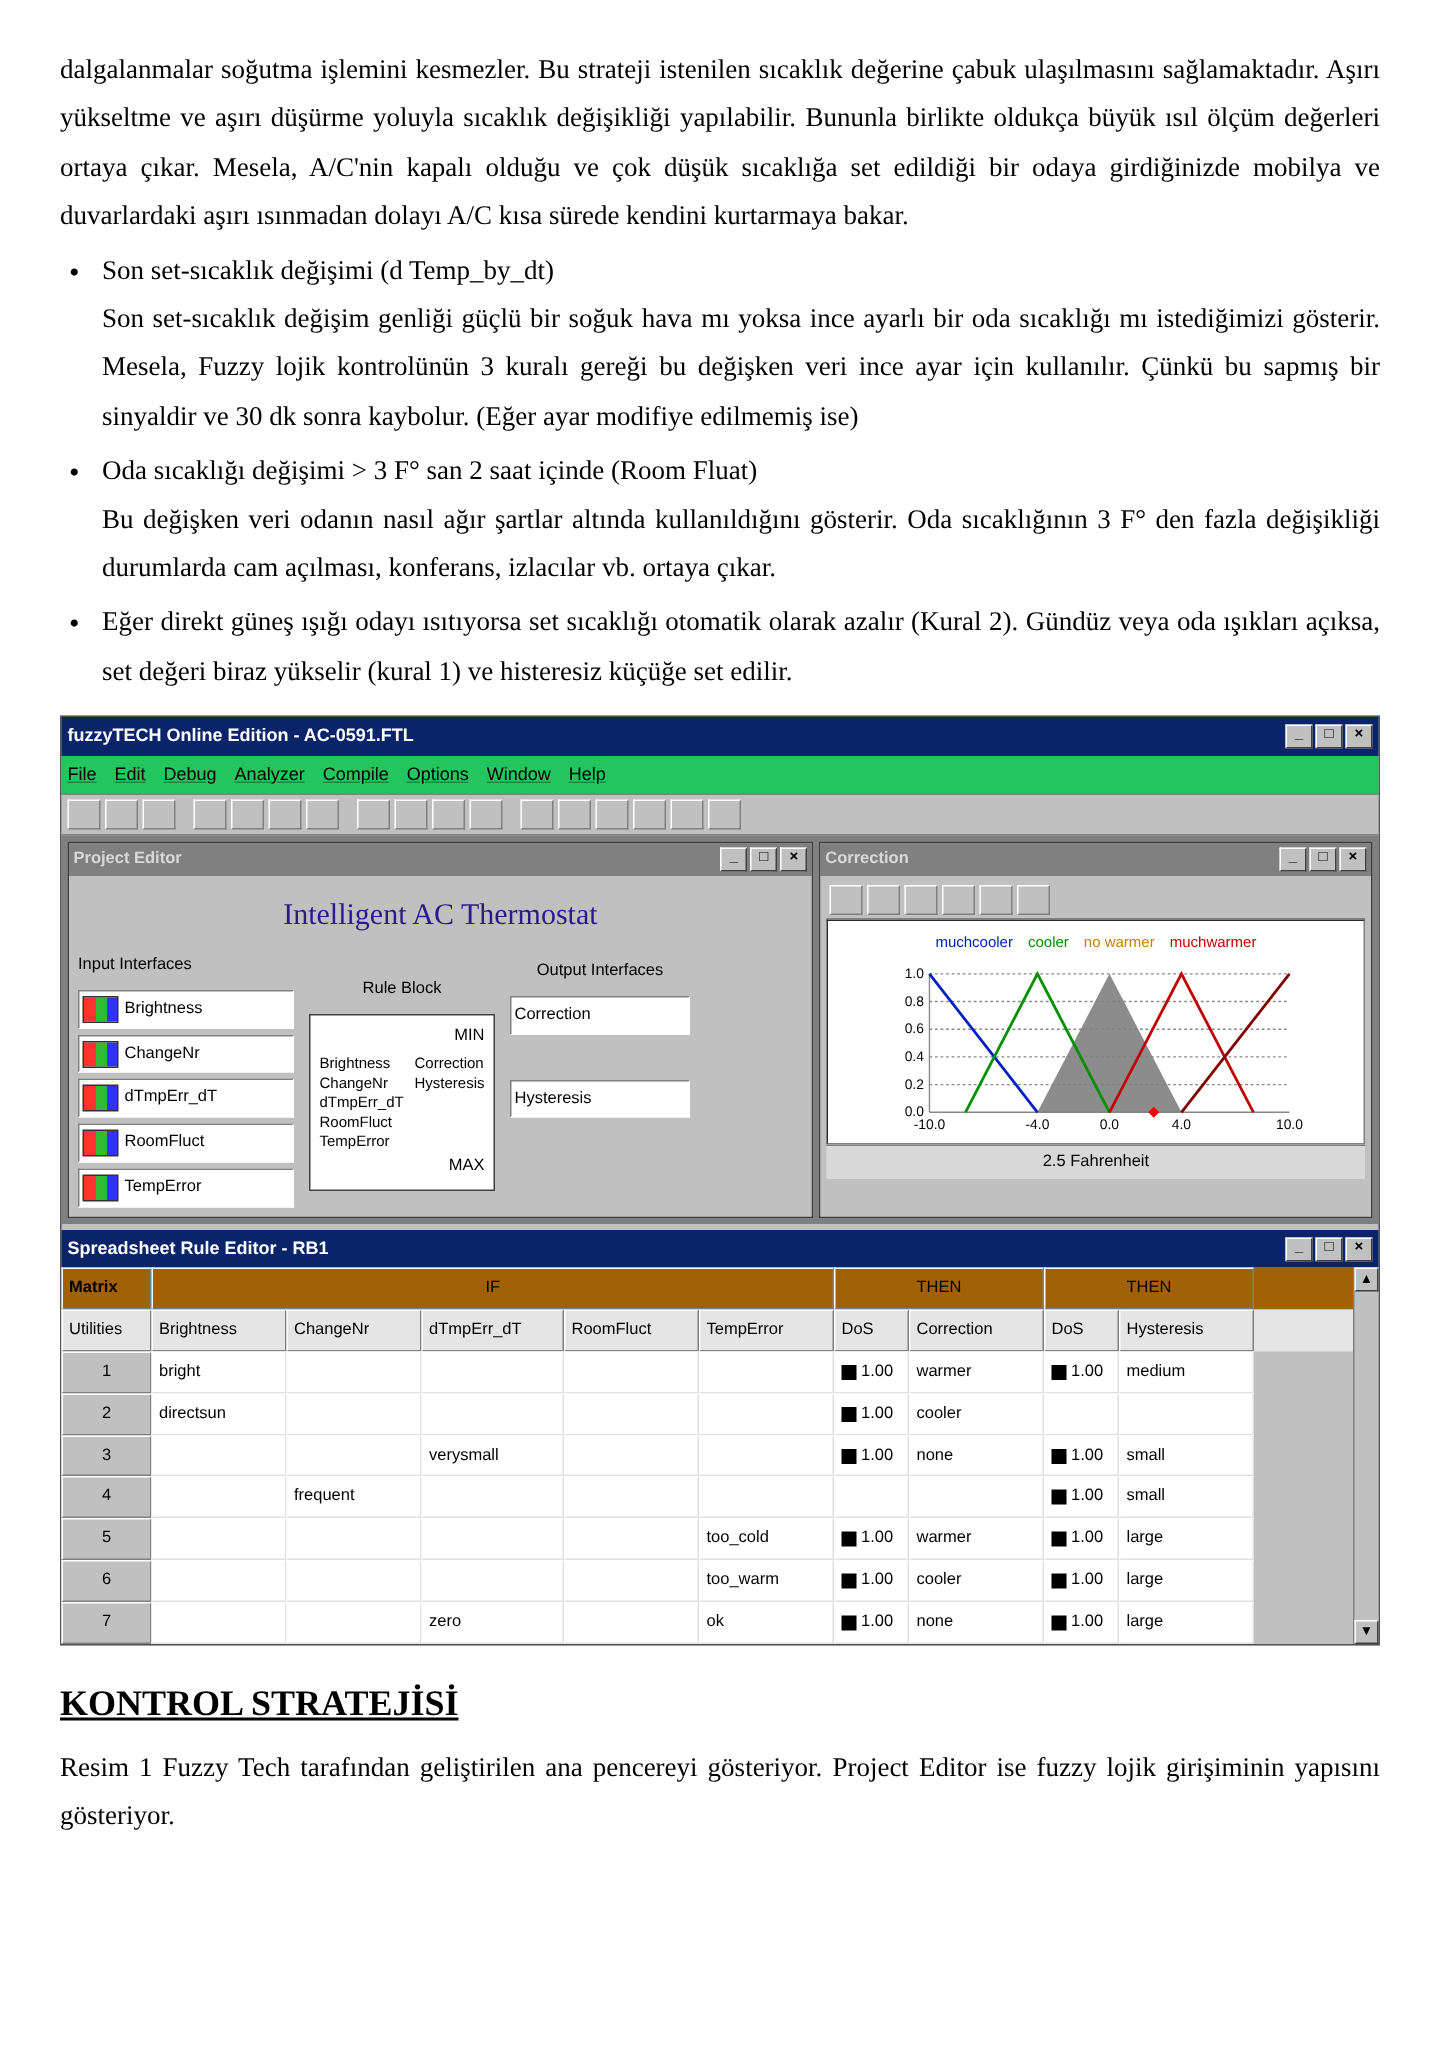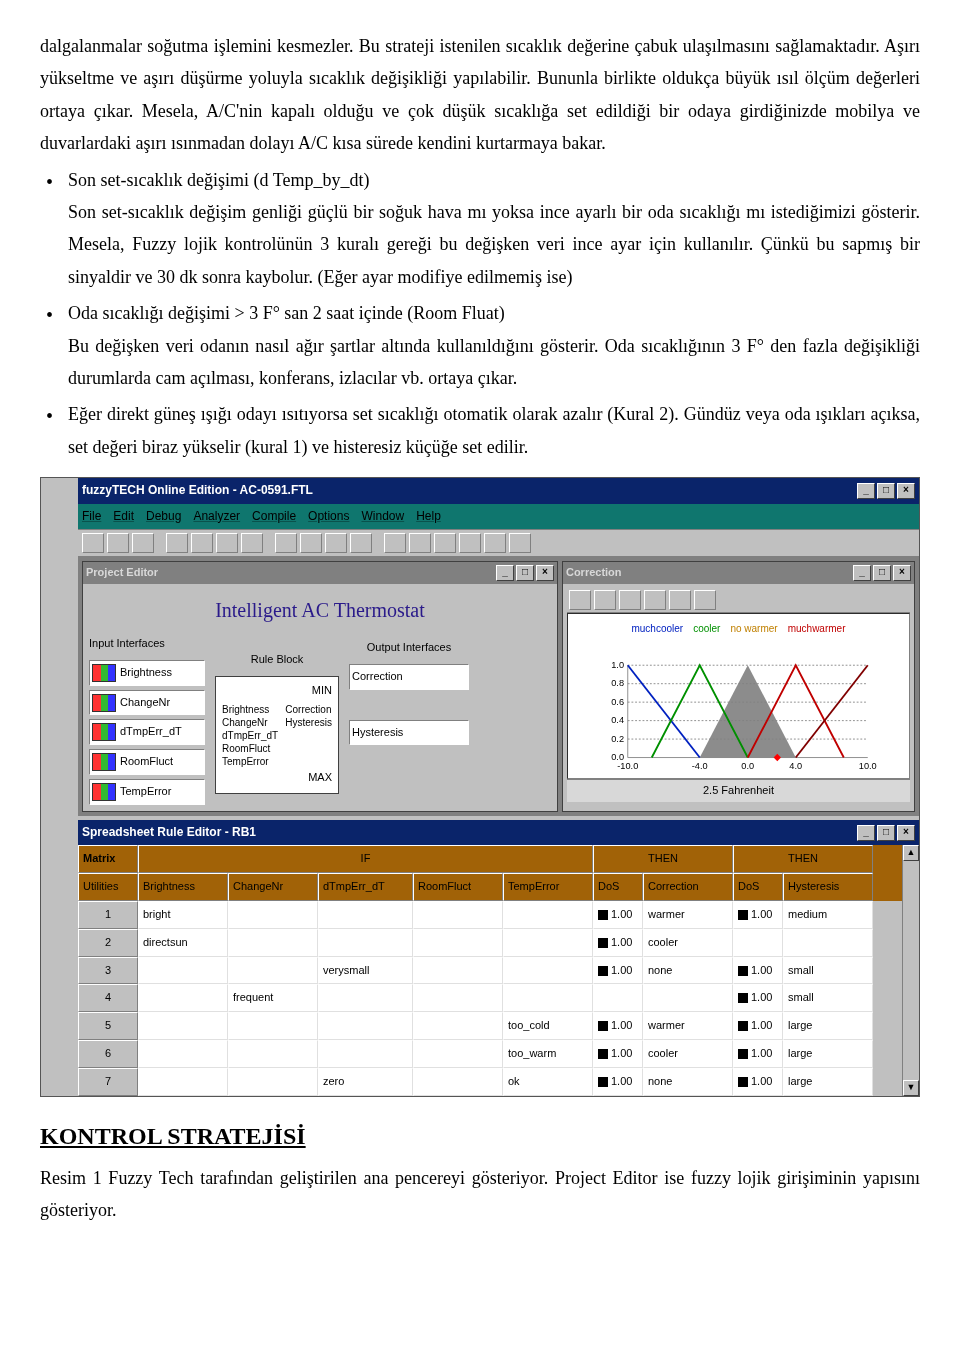--- a/index.html
+++ b/index.html
@@ -40,21 +40,20 @@
   .bullet-body { text-align: justify; }
 
   
   .app-shot {
     margin: 14px 0 18px 0;
     border: 1px solid #555;
     background: #c0c0c0;
     font-family: "MS Sans Serif", Tahoma, Arial, sans-serif;
     font-size: 12px;
     color: #000;
-    padding-left: 37px;
   }
   .titlebar {
     display: flex;
     align-items: center;
     justify-content: space-between;
     background: linear-gradient(#0a246a,#0a246a);
     color: #fff;
     padding: 2px 4px;
     font-weight: bold;
     font-size: 12px;
@@ -62,21 +61,21 @@
   .titlebar.gray { background:#808080; color:#d8d8d8; }
   .win-buttons { display:flex; gap:2px; }
   .win-btn {
     width:16px; height:14px;
     background:#c0c0c0;
     border:1px solid #fff;
     border-right-color:#404040; border-bottom-color:#404040;
     font-size:10px; line-height:12px; text-align:center; color:#000;
   }
   .menubar {
-    background:#0f766e;
+    background:#22c55e;
     padding:2px 4px;
     display:flex;
     gap:12px;
     border-bottom:1px solid #808080;
   }
   .menubar span { text-decoration: underline; text-decoration-color: rgba(0,0,0,.3); }
   .toolbar {
     background:#c0c0c0;
     padding:3px 4px;
     display:flex;
@@ -139,39 +138,39 @@
     padding:4px 6px;
     font-size:11px;
     min-width:110px;
   }
   .ruleblock .hdr { text-align:left; font-size:11px; margin-bottom:2px; }
   .ruleblock .small { font-size:10px; line-height:1.3; }
   .ruleblock .row2 { display:flex; justify-content:space-between; gap:6px; }
 
   
   .chart-wrap { background:#fff; border:1px inset #808080; padding:6px 8px 2px; }
-  .legend-row { font-size:10px; display:flex; gap:10px; justify-content:center; margin-bottom:18px;}
+  .legend-row { font-size:10px; display:flex; gap:10px; justify-content:center; margin-bottom:2px;}
   .lg { white-space:nowrap; }
   .lg.muchcooler{color:#0020c0;} .lg.cooler{color:#009000;} .lg.nowarmer{color:#c08000;} .lg.muchwarmer{color:#c00000;}
   svg.mf { width:100%; height:120px; display:block; }
   .axis text { font-size:10px; fill:#000; }
   .axis line { stroke:#888; stroke-width:1; }
   .xcap { text-align:center; font-size:11px; background:#d8d8d8; border-top:1px solid #808080; padding:1px 0; }
 
   
   .rule-editor { margin-top:4px; }
   .re-head {
     display:grid;
     grid-template-columns: 60px 90px 90px 95px 90px 90px 50px 90px 50px 90px;
     background:#a16207;
   }
   .re-head2 {
     display:grid;
     grid-template-columns: 60px 90px 90px 95px 90px 90px 50px 90px 50px 90px;
-    background:#a16207;
+    background:#e5e5e5;
   }
   .re-cell {
     border:1px solid #fff;
     border-right-color:#808080; border-bottom-color:#808080;
     padding:3px 4px;
     font-size:11px;
     overflow:hidden;
     white-space:nowrap;
   }
   .re-cell.btn { font-weight:bold; text-align:left; }
@@ -276,21 +275,21 @@
         <span>Project Editor</span>
         <div class="win-buttons">
           <div class="win-btn">_</div>
           <div class="win-btn">□</div>
           <div class="win-btn">×</div>
         </div>
       </div>
       <div class="subwin-body">
         <div class="pe-title">Intelligent AC Thermostat</div>
         <div class="pe-row">
-          <div class="pe-col" style="width:116px">
+          <div class="pe-col" style="width:144px">
             <div class="pe-label">Input Interfaces</div>
             <div class="node">
                 <div class="mini"></div>
                 <span>Brightness</span>
               </div>
             <div class="node">
                 <div class="mini"></div>
                 <span>ChangeNr</span>
               </div>
             <div class="node">

